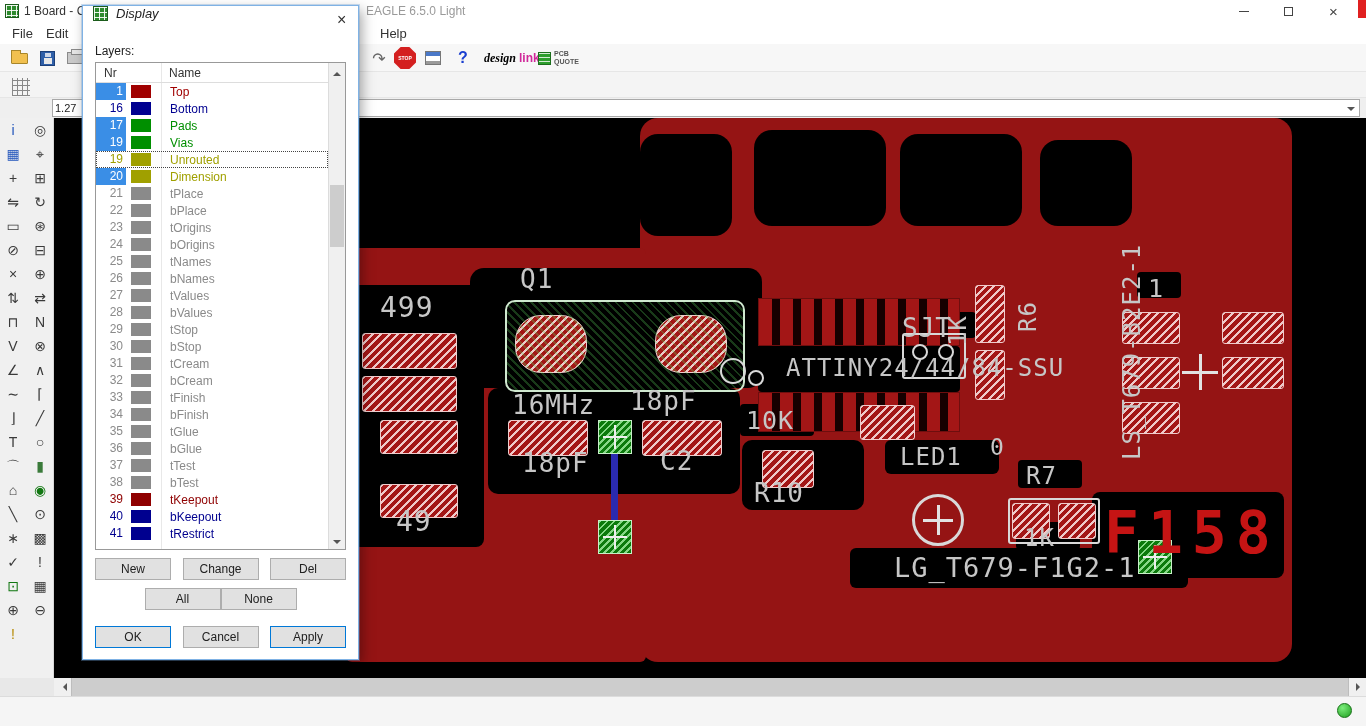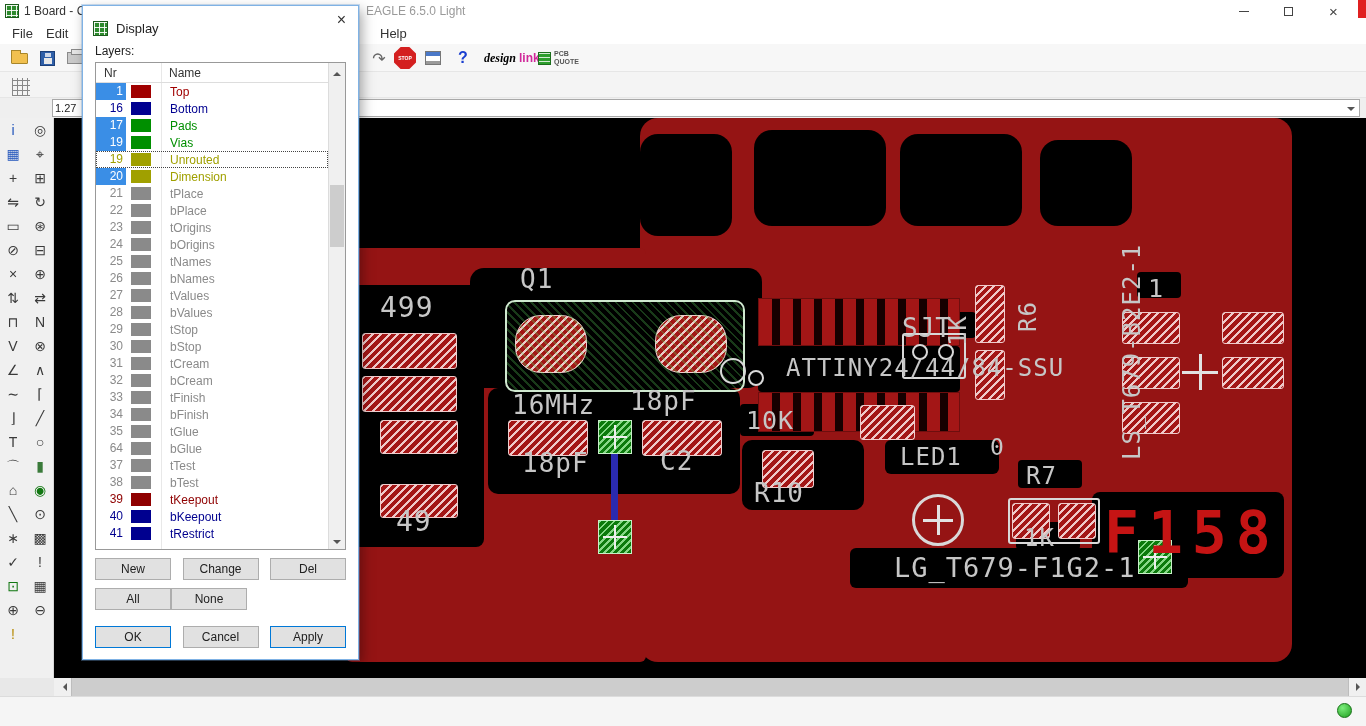--- a/index.html
+++ b/index.html
@@ -113,21 +113,21 @@
   #corner-bl { position:absolute; left:0; top:678px; width:54px; height:18px; background:#e8e8e8; }
   #statusbar { position:absolute; left:0; top:696px; width:1366px; height:30px; background:#f5f5f5;
     border-top:1px solid #dcdcdc; }
   .drc-dot { position:absolute; right:14px; top:6px; width:15px; height:15px; border-radius:50%;
     background:radial-gradient(circle at 35% 30%, #7bed7b, #1f9e1f); border:1px solid #157015; }
 
   
   #dialog { position:absolute; left:82px; top:5px; width:277px; height:655px; background:#fff;
     border:1px solid #7fb2e5; box-shadow:0 0 0 1px rgba(110,160,215,.35), 3px 5px 12px rgba(0,0,0,.35);
     z-index:50; }
-  .dlg-title { position:relative; height:30px; background:#fff; display:flex; align-items:flex-end; padding:0 10px; }
+  .dlg-title { position:relative; height:30px; background:#fff; display:flex; align-items:flex-start; padding:0 10px;font-style:italic; }
   .dlg-icon { width:15px; height:15px; background:#2e8b2e; border:1px solid #1c5c1c; margin-right:8px;
     background-image:linear-gradient(rgba(255,255,255,.9) 1px,transparent 1px),
                      linear-gradient(90deg,rgba(255,255,255,.9) 1px,transparent 1px);
     background-size:5px 5px; }
   .dlg-title-text { font-size:13px; color:#222; }
   .dlg-close { position:absolute; right:12px; top:5px; font-size:16px; color:#333; }
   .dlg-body { padding:4px 12px 0 12px; }
   .layers-label { font-size:12px; color:#222; margin:4px 0 4px 0; }
   .ltable { position:relative; border:1px solid #999; background:#fff; height:488px; overflow:hidden; }
   .ltable::before { content:""; position:absolute; left:65px; top:0; bottom:0; width:1px; background:#e8e8e8; }
@@ -142,21 +142,21 @@
   .lsw { width:20px; height:13px; margin-left:5px; }
   .lname { flex:1; margin-left:10px; border-left:1px solid transparent; padding-left:8px; }
   .vscroll { position:absolute; right:0; top:0; bottom:0; width:17px; background:#f0f0f0; border-left:1px solid #dcdcdc; }
   .varrow { height:16px; position:relative; }
   .varrow.up::before { content:""; position:absolute; left:4px; top:5px; border:4px solid transparent; border-bottom-color:#555; }
   .varrow.down { position:absolute; bottom:0; left:0; right:0; }
   .varrow.down::before { content:""; position:absolute; left:4px; top:7px; border:4px solid transparent; border-top-color:#555; }
   .vthumb { position:absolute; left:1px; right:1px; top:122px; height:62px; background:#cdcdcd; }
   .btnrow { display:flex; margin-top:8px; }
   .btnrow.r1, .btnrow.r3 { justify-content:space-between; }
-  .btnrow.r2 { justify-content:flex-start; }
+  .btnrow.r2 { justify-content:center; }
   .btnrow.r3 { margin-top:16px; }
   .btnrow button { width:76px; height:22px; background:#e1e1e1; border:1px solid #adadad;
     font-size:12px; font-family:"Liberation Sans", sans-serif; color:#222; }
   .btnrow button.accent { border:1px solid #0078d7; }
 </style>
 </head>
 <body>
 
 <div id="app">
 
@@ -591,21 +591,21 @@
               <span class="lnr">34</span>
               <span class="lsw" style="background: rgb(138, 138, 138);"></span>
               <span class="lname">bFinish</span>
             </div>
             <div class="lrow" style="color: rgb(138, 138, 138);">
               <span class="lnr">35</span>
               <span class="lsw" style="background: rgb(138, 138, 138);"></span>
               <span class="lname">tGlue</span>
             </div>
             <div class="lrow" style="color: rgb(138, 138, 138);">
-              <span class="lnr">64</span>
+              <span class="lnr">36</span>
               <span class="lsw" style="background: rgb(138, 138, 138);"></span>
               <span class="lname">bGlue</span>
             </div>
             <div class="lrow" style="color: rgb(138, 138, 138);">
               <span class="lnr">37</span>
               <span class="lsw" style="background: rgb(138, 138, 138);"></span>
               <span class="lname">tTest</span>
             </div>
             <div class="lrow" style="color: rgb(138, 138, 138);">
               <span class="lnr">38</span>

